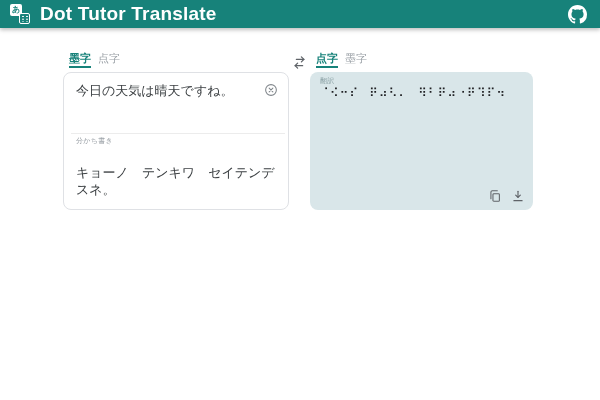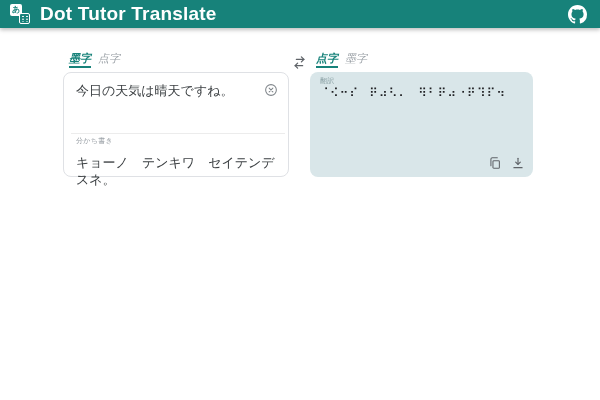--- a/index.html
+++ b/index.html
@@ -30,39 +30,39 @@
   .appbar-spacer { flex:1; }
   .gh-btn { width:22px; height:22px; display:flex; align-items:center; justify-content:center; cursor:pointer; }
   .gh-btn svg { width:19px; height:19px; fill:#fff; }
 
   
   .main { display:flex; padding:24px 0 0 63px; }
   .col-left  { width:226px; }
   .col-gap   { width:21px; display:flex; justify-content:center; }
   .col-right { width:223px; }
 
-  .tabs { display:flex; gap:7px; padding-left:6px; height:16px; align-items:flex-end; margin-bottom:4px;font-style:italic; }
+  .tabs { display:flex; gap:7px; padding-left:6px; height:16px; align-items:flex-end; margin-bottom:4px; }
   .tab { font-size:11px; line-height:12px; padding-bottom:2px; border-bottom:2px solid transparent; cursor:pointer; color:#9aa0a6; }
   .tab.active { color:#17827A; font-weight:bold; border-bottom-color:#17827A; }
 
   .card {
-    height:105px; border-radius:8px; position:relative;
+    height:138px; border-radius:8px; position:relative;
   }
   .card.input-card { background:#fff; border:1px solid #dfe1e5; }
   .card.output-card { background:#D9E6E9; }
 
   .source-row { display:flex; justify-content:space-between; align-items:flex-start; padding:9px 10px 0 12px; }
   .source-text { font-size:13px; line-height:17px; color:#3c4043; outline:none; flex:1; }
   .clear-btn { width:14px; height:14px; color:#80868b; cursor:pointer; flex:0 0 auto; margin-top:1px; }
   .clear-btn svg { width:14px; height:14px; }
 
   .divider { position:absolute; top:60px; left:7px; right:3px; border-top:1px solid #ececec; }
   .wakachi { position:absolute; top:63px; left:12px; right:10px; }
   .mini-label { font-size:7px; color:#9aa0a6; letter-spacing:.3px; }
-  .wakachi-text { font-size:13px; line-height:17px; color:#3c4043; margin-top:8px; }
+  .wakachi-text { font-size:13px; line-height:17px; color:#3c4043; margin-top:18px; }
 
   .swap-btn { margin-top:3px; width:15px; height:15px; color:#5f6368; cursor:pointer; }
   .swap-btn svg { width:15px; height:15px; }
 
   .output-label { position:absolute; top:4px; left:10px; font-size:7px; color:#8aa0a4; letter-spacing:.3px; }
   .braille-text {
     position:absolute; top:13px; left:10px; right:8px;
     font-family:"DejaVu Sans",sans-serif; font-size:12px; letter-spacing:1px;
     color:#202124; line-height:16px;
   }

